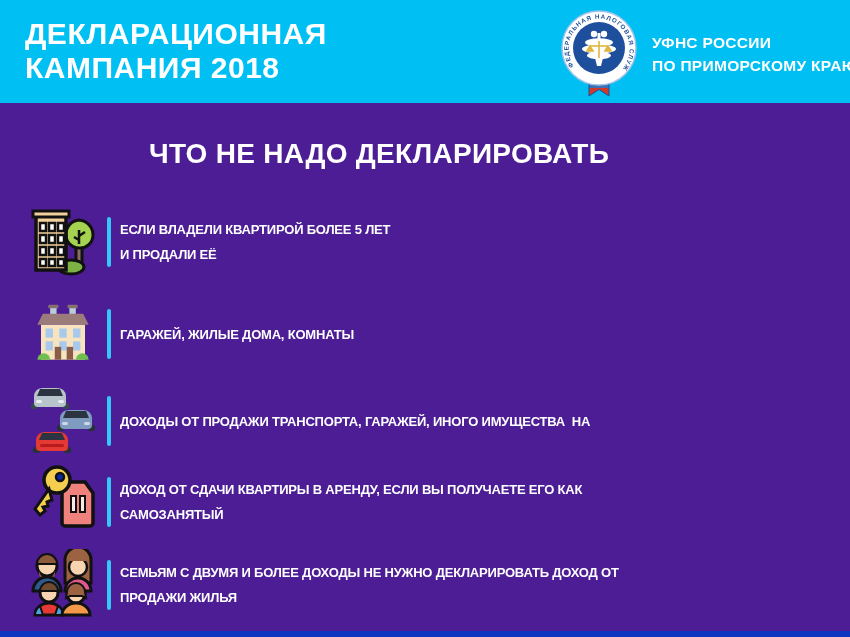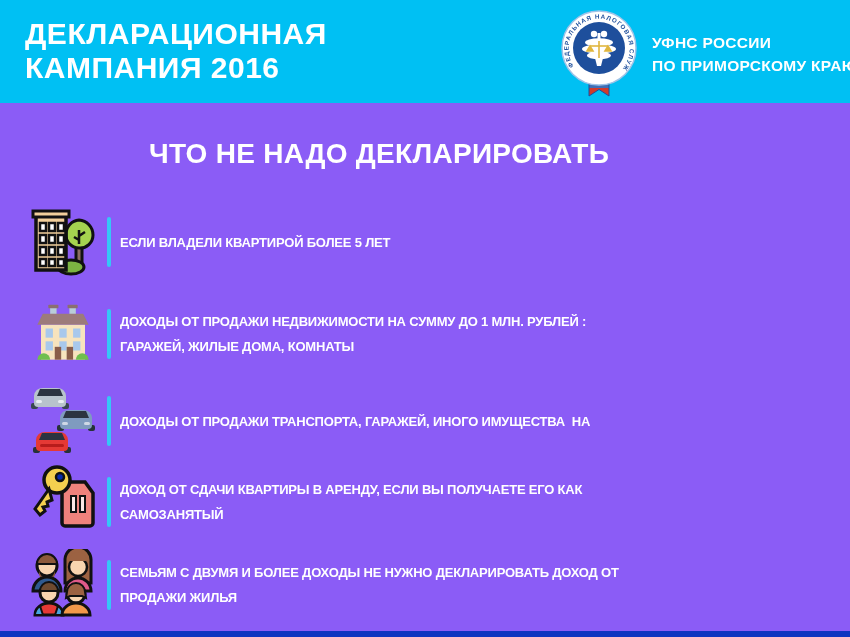--- a/index.html
+++ b/index.html
@@ -1,16 +1,16 @@
 <!DOCTYPE html>
 <html><head>
 <meta charset="utf-8">
 <style>
   html,body{margin:0;padding:0;background:#222;}
-  .page{position:relative;width:850px;height:637px;background:#8b5cf6;overflow:hidden;
+  .page{position:relative;width:850px;height:637px;background:#4c1d95;overflow:hidden;
         font-family:"Liberation Sans",sans-serif;-webkit-font-smoothing:antialiased;}
   
   .header{position:absolute;left:0;top:0;width:850px;height:103px;background:#00c0f3;}
   .header-title{position:absolute;left:25px;top:17px;margin:0;color:#fff;font-size:30px;
                 font-weight:700;line-height:34px;letter-spacing:.5px;}
   .logo{position:absolute;left:558px;top:8px;width:82px;height:92px;}
   .org{position:absolute;left:652px;top:31px;color:#fff;font-weight:700;font-size:15.5px;
        line-height:23px;letter-spacing:.3px;white-space:nowrap;}
   
   .main-title{position:absolute;left:0;top:138px;width:758px;margin:0;text-align:center;
@@ -23,21 +23,21 @@
   .i1{top:203px}.i2{top:295px}.i3{top:382px}.i4{top:463px}.i5{top:546px}
   .bottom-strip{position:absolute;left:0;bottom:0;width:850px;height:6px;background:#0d35c0;}
 </style>
 </head>
 <body>
 
 <div class="page">
 
   <div class="header">
     <h1 class="header-title"><span>ДЕКЛАРАЦИОННАЯ</span><br>
-      <span>КАМПАНИЯ 2016</span></h1>
+      <span>КАМПАНИЯ 2018</span></h1>
 
     <svg class="logo" viewBox="0 0 82 92">
       <defs>
         <clipPath id="flagclip">
             <path d="M31,64 L31,88 L41,81.5 L51,88 L51,64 Z"></path>
           </clipPath>
       </defs>
 
       <g clip-path="url(#flagclip)">
         <rect x="29" y="62" width="24" height="11" fill="#f4f6f8"></rect>
@@ -102,20 +102,21 @@
             <rect x="31" y="41" width="6" height="8"></rect>
           <rect x="13" y="53" width="6" height="7"></rect>
             <rect x="22" y="53" width="6" height="7"></rect>
             <rect x="31" y="53" width="6" height="7"></rect>
         </g>
       </svg>
     </div>
     <div class="item-bar"></div>
     <div class="item-text">
       <div class="line">ЕСЛИ ВЛАДЕЛИ КВАРТИРОЙ БОЛЕЕ 5 ЛЕТ</div>
+      <div class="line">И ПРОДАЛИ ЕЁ</div>
     </div>
   </div>
 
   <div class="item i2">
     <div class="item-icon">
       <svg width="66" height="66" viewBox="0 0 72 72">
 
         <g fill="#b9cdd9">
             <rect x="22" y="6" width="7" height="10" rx="2"></rect>
             <rect x="43" y="6" width="7" height="10" rx="2"></rect>
@@ -140,21 +141,20 @@
 
         <rect x="27" y="50" width="7" height="14" fill="#8a5d49"></rect>
         <rect x="40" y="50" width="7" height="14" fill="#8a5d49"></rect>
 
         <path d="M8,64 a7,7 0 0 1 14,0 z" fill="#6fbf4e"></path>
         <path d="M50,64 a7,7 0 0 1 14,0 z" fill="#6fbf4e"></path>
       </svg>
     </div>
     <div class="item-bar"></div>
     <div class="item-text">
-      <div class="line">ДОХОДЫ ОТ ПРОДАЖИ НЕДВИЖИМОСТИ НА СУММУ ДО 1 МЛН. РУБЛЕЙ :</div>
       <div class="line">ГАРАЖЕЙ, ЖИЛЫЕ ДОМА, КОМНАТЫ</div>
     </div>
   </div>
 
   <div class="item i3">
     <div class="item-icon">
       <svg width="72" height="72" viewBox="0 0 72 72">
         <g transform="translate(4,2)">
           <rect x="0" y="16" width="7" height="6" rx="2" fill="#37474f"></rect>
             <rect x="31" y="16" width="7" height="6" rx="2" fill="#37474f"></rect>

